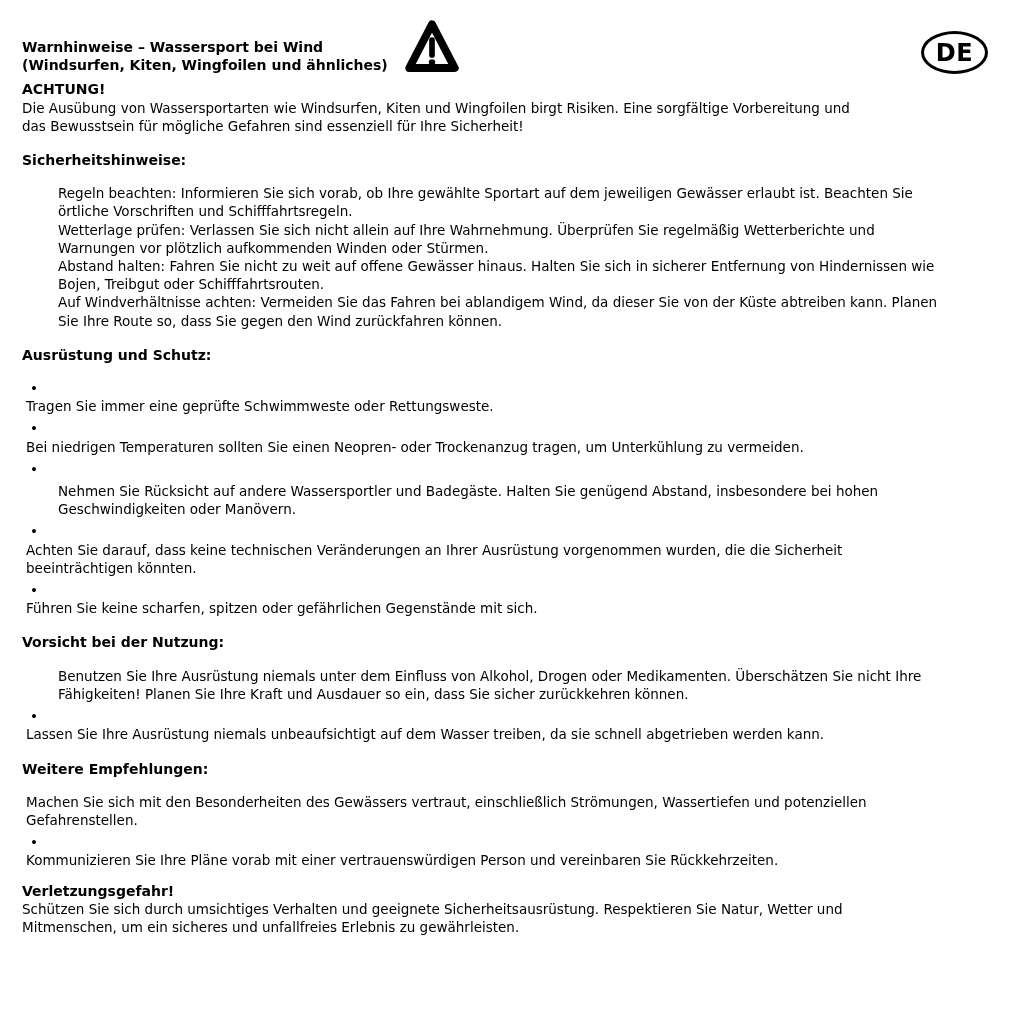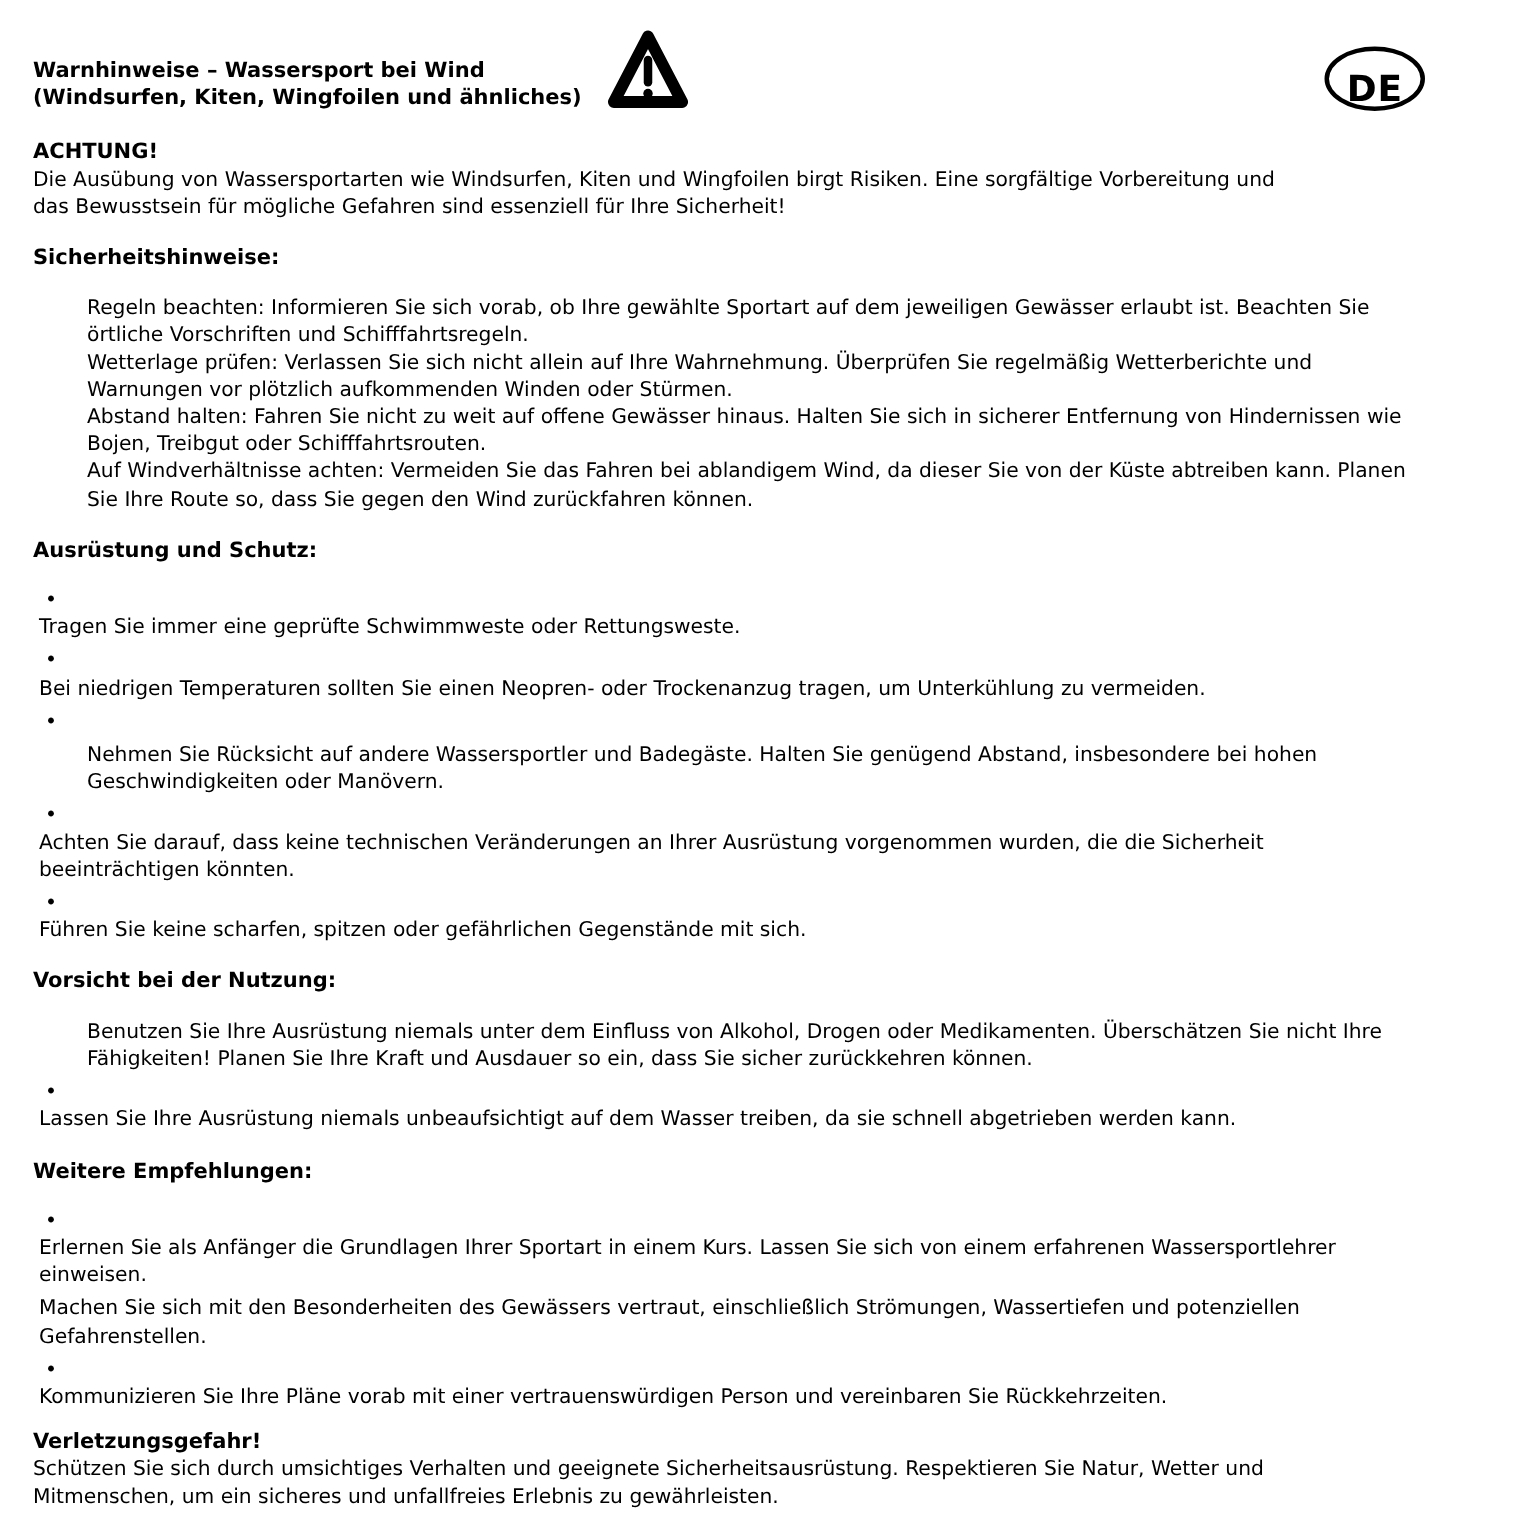--- a/index.html
+++ b/index.html
@@ -17,34 +17,34 @@
   }
   .title-line {
     font-size: 14px; font-weight: bold; line-height: 18.2px;
     white-space: pre;
   }
   .warn-icon {
     position: absolute; left: 404px; top: 17px;
     width: 56px; height: 60px;
   }
   .lang-badge {
-    position: absolute; left: 883px; top: 31px;
+    position: absolute; left: 921px; top: 31px;
     width: 67px; height: 43px; box-sizing: border-box;
     border: 3.4px solid #000; border-radius: 50%;
-    display: flex; align-items: flex-end; justify-content: center;
+    display: flex; align-items: center; justify-content: center;
   }
   .lang-badge span {
     font-size: 24px; font-weight: bold; letter-spacing: 0.5px;
     line-height: 1;
   }
   h2 {
     font-size: 14px; font-weight: bold; line-height: 18.2px;
     margin: 16px 0 15px 0;
   }
-  .sec-achtung h2 { margin: 18px 0 0 0; }
+  .sec-achtung h2 { margin: 6px 0 0 0; }
   .sec-verletzung h2 { margin: 12px 0 0 0; }
   .para, .item-text, .marker {
     font-size: 13.5px; line-height: 18.2px;
     margin: 0; white-space: pre;
   }
   .indent { margin-left: 36px; }
   .li { display: flex; margin: 4px; flex-direction: column; }
   .li .marker { flex: none; width: 14px; margin-left: 4px; }
   .li .marker::before { content: "\2022"; }
   .li.no-marker .marker::before { content: ""; }
@@ -121,25 +121,20 @@
     <p class="para indent">Benutzen Sie Ihre Ausrüstung niemals unter dem Einfluss von Alkohol, Drogen oder Medikamenten. Überschätzen Sie nicht Ihre
 Fähigkeiten! Planen Sie Ihre Kraft und Ausdauer so ein, dass Sie sicher zurückkehren können.</p>
     <div class="li">
       <span class="marker"></span>
       <span class="item-text">Lassen Sie Ihre Ausrüstung niemals unbeaufsichtigt auf dem Wasser treiben, da sie schnell abgetrieben werden kann.</span>
     </div>
   </section>
 
   <section>
     <h2>Weitere Empfehlungen:</h2>
-    <div class="li">
-      <span class="marker"></span>
-      <span class="item-text">Erlernen Sie als Anfänger die Grundlagen Ihrer Sportart in einem Kurs. Lassen Sie sich von einem erfahrenen Wassersportlehrer
-einweisen.</span>
-    </div>
     <div class="li no-marker">
       <span class="marker"></span>
       <span class="item-text">Machen Sie sich mit den Besonderheiten des Gewässers vertraut, einschließlich Strömungen, Wassertiefen und potenziellen
 Gefahrenstellen.</span>
     </div>
     <div class="li">
       <span class="marker"></span>
       <span class="item-text">Kommunizieren Sie Ihre Pläne vorab mit einer vertrauenswürdigen Person und vereinbaren Sie Rückkehrzeiten.</span>
     </div>
   </section>

